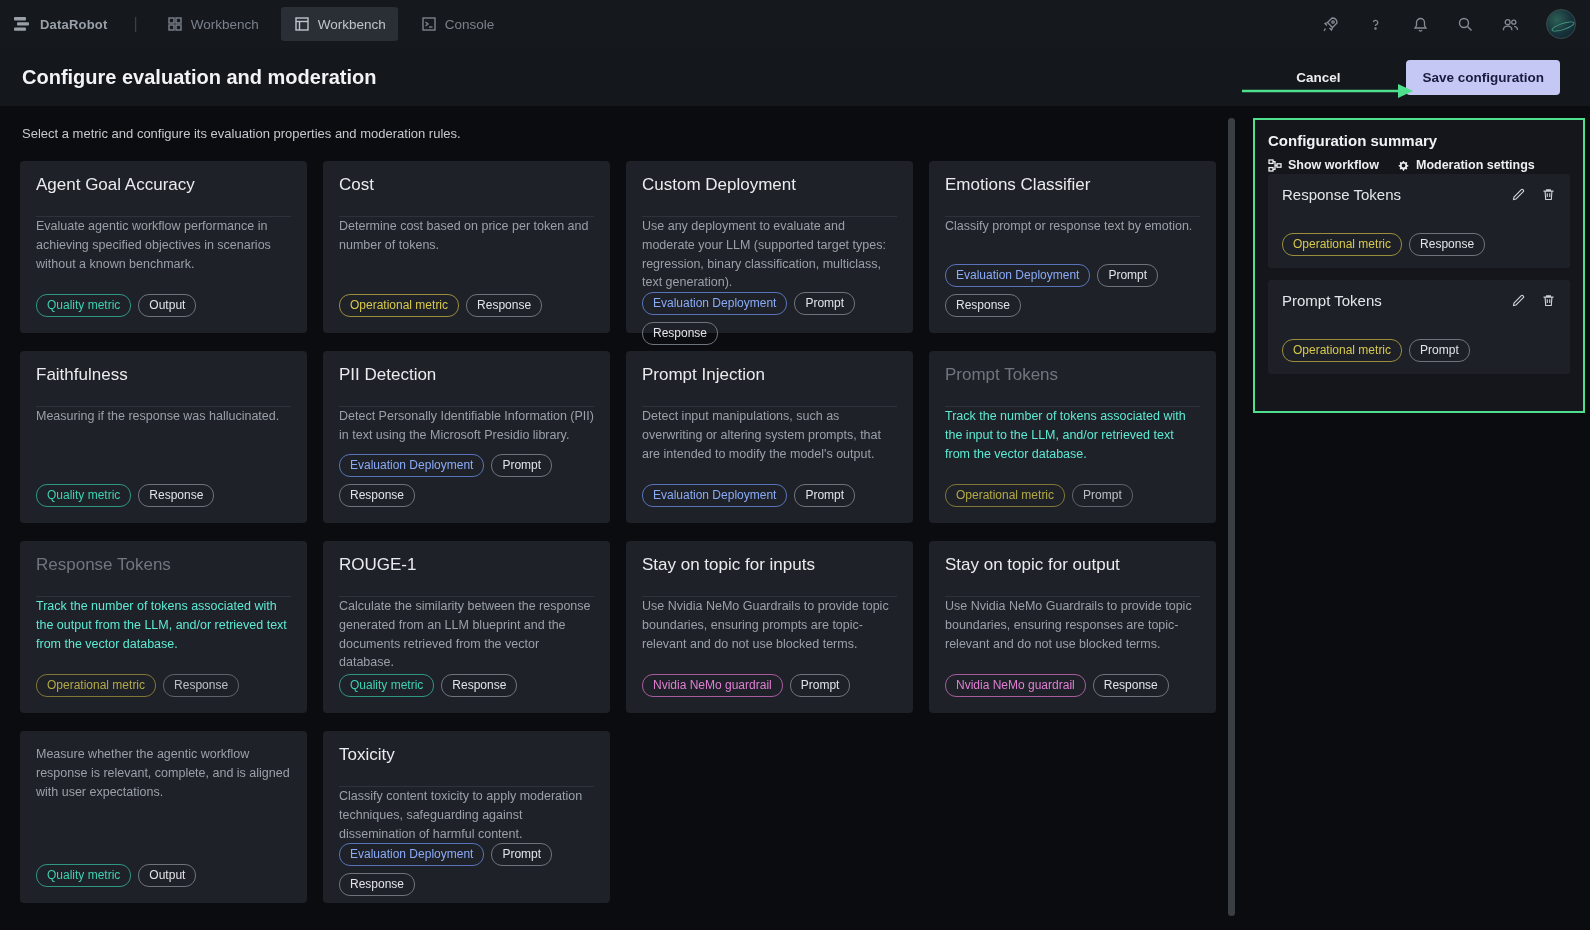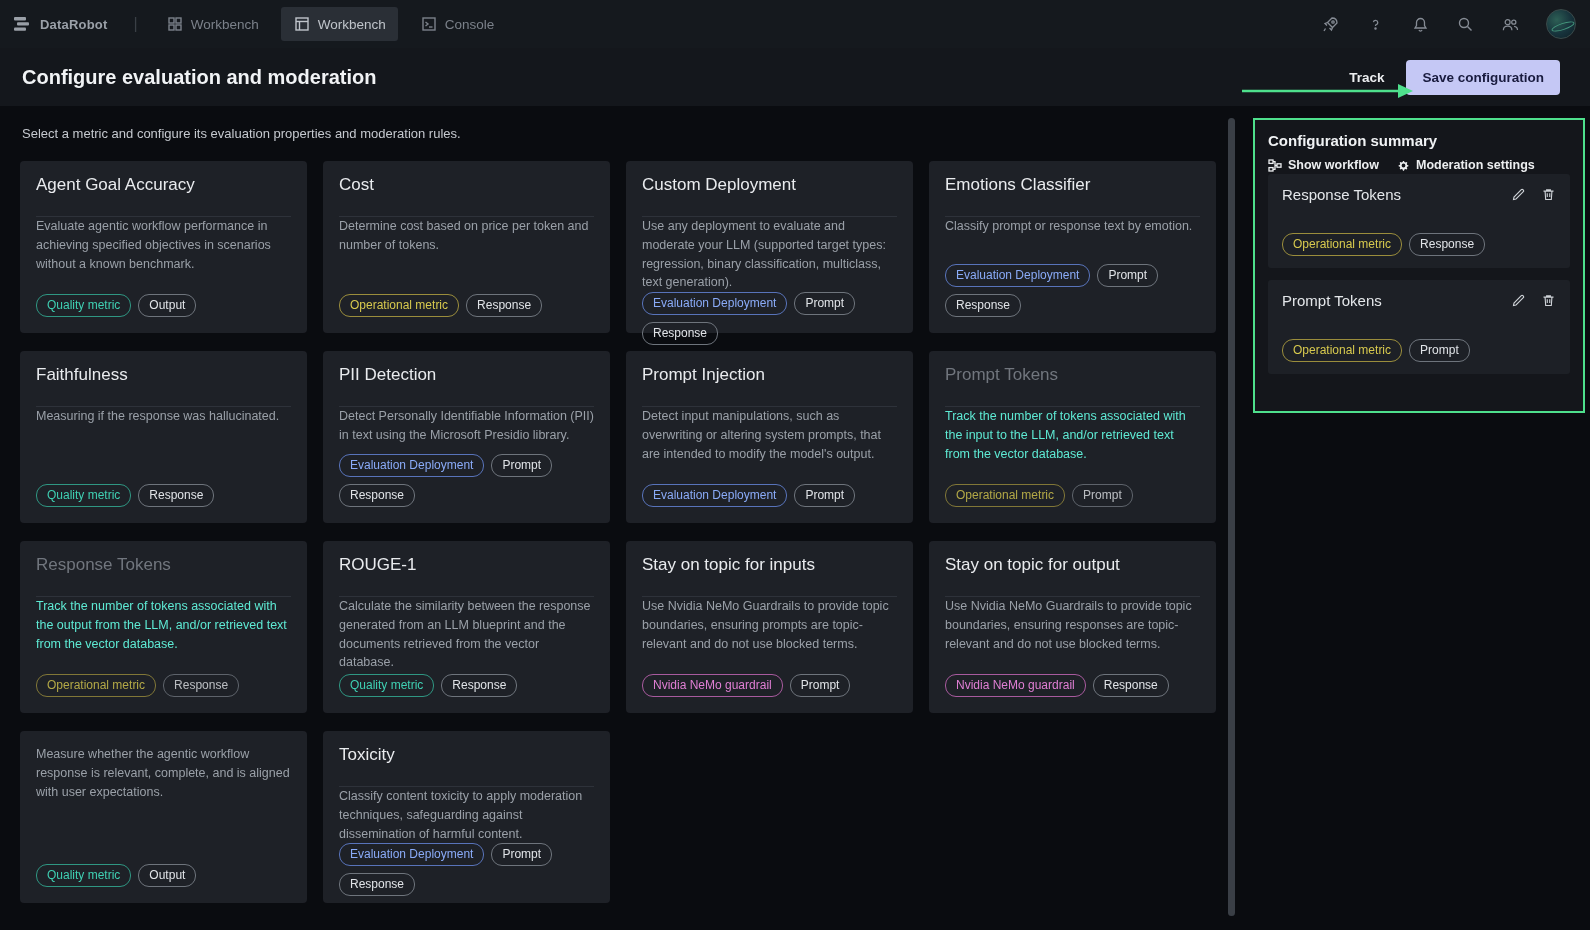--- a/index.html
+++ b/index.html
@@ -37,21 +37,21 @@
   .header {
     height:58px; background:#14171c; display:flex; align-items:center;
     padding:0 22px; position:relative; z-index:4;
   }
   .page-title { font-size:20px; font-weight:bold; color:#f1f3f5; }
   .header-actions { margin-left:auto; display:flex; align-items:center; gap:22px; padding-right:8px; }
   .cancel-btn { font-size:13.5px; font-weight:bold; color:#eceef0; background:none; border:none; cursor:pointer;
     font-family:"Liberation Sans", sans-serif; }
   .save-btn {
     font-size:13.5px; font-weight:bold; color:#191b3e; background:#c5c8f5; border:none;
-    padding:10px 16px; border-radius:4px; cursor:pointer; font-family:"Liberation Sans", sans-serif;
+    padding:10px 16px; border-radius:4px; cursor:pointer; font-family:"Liberation Sans", sans-serif;margin-left:44px;
   }
   
   .subtitle { margin:20px 0 0 22px; font-size:13px; color:#c5c9cf; }
   .grid {
     margin:20px 0 0 20px;
     display:grid; grid-template-columns:repeat(4, 287px); gap:18px 16px;
     width:1196px;
   }
   .card {
     background:#1e2127; border-radius:4px; padding:14px 16px 16px;
@@ -183,21 +183,21 @@
           <path d="M13.8 10.4 c2.2.2 3.6 1.7 3.6 3.9"></path>
         </svg>
     </span>
     <span class="avatar"></span>
   </div>
 </div>
 
 <div class="header">
   <span class="page-title">Configure evaluation and moderation</span>
   <div class="header-actions">
-    <button class="cancel-btn">Track</button>
+    <button class="cancel-btn">Cancel</button>
     <button class="save-btn">Save configuration</button>
   </div>
 </div>
 
 <div class="subtitle">Select a metric and configure its evaluation properties and moderation rules.</div>
 
 <div class="grid" id="metric-grid">
     <div class="card">
       <div class="card-title">Agent Goal Accuracy</div>
       <div class="card-desc">Evaluate agentic workflow performance in achieving specified objectives in scenarios without a known benchmark.</div>

